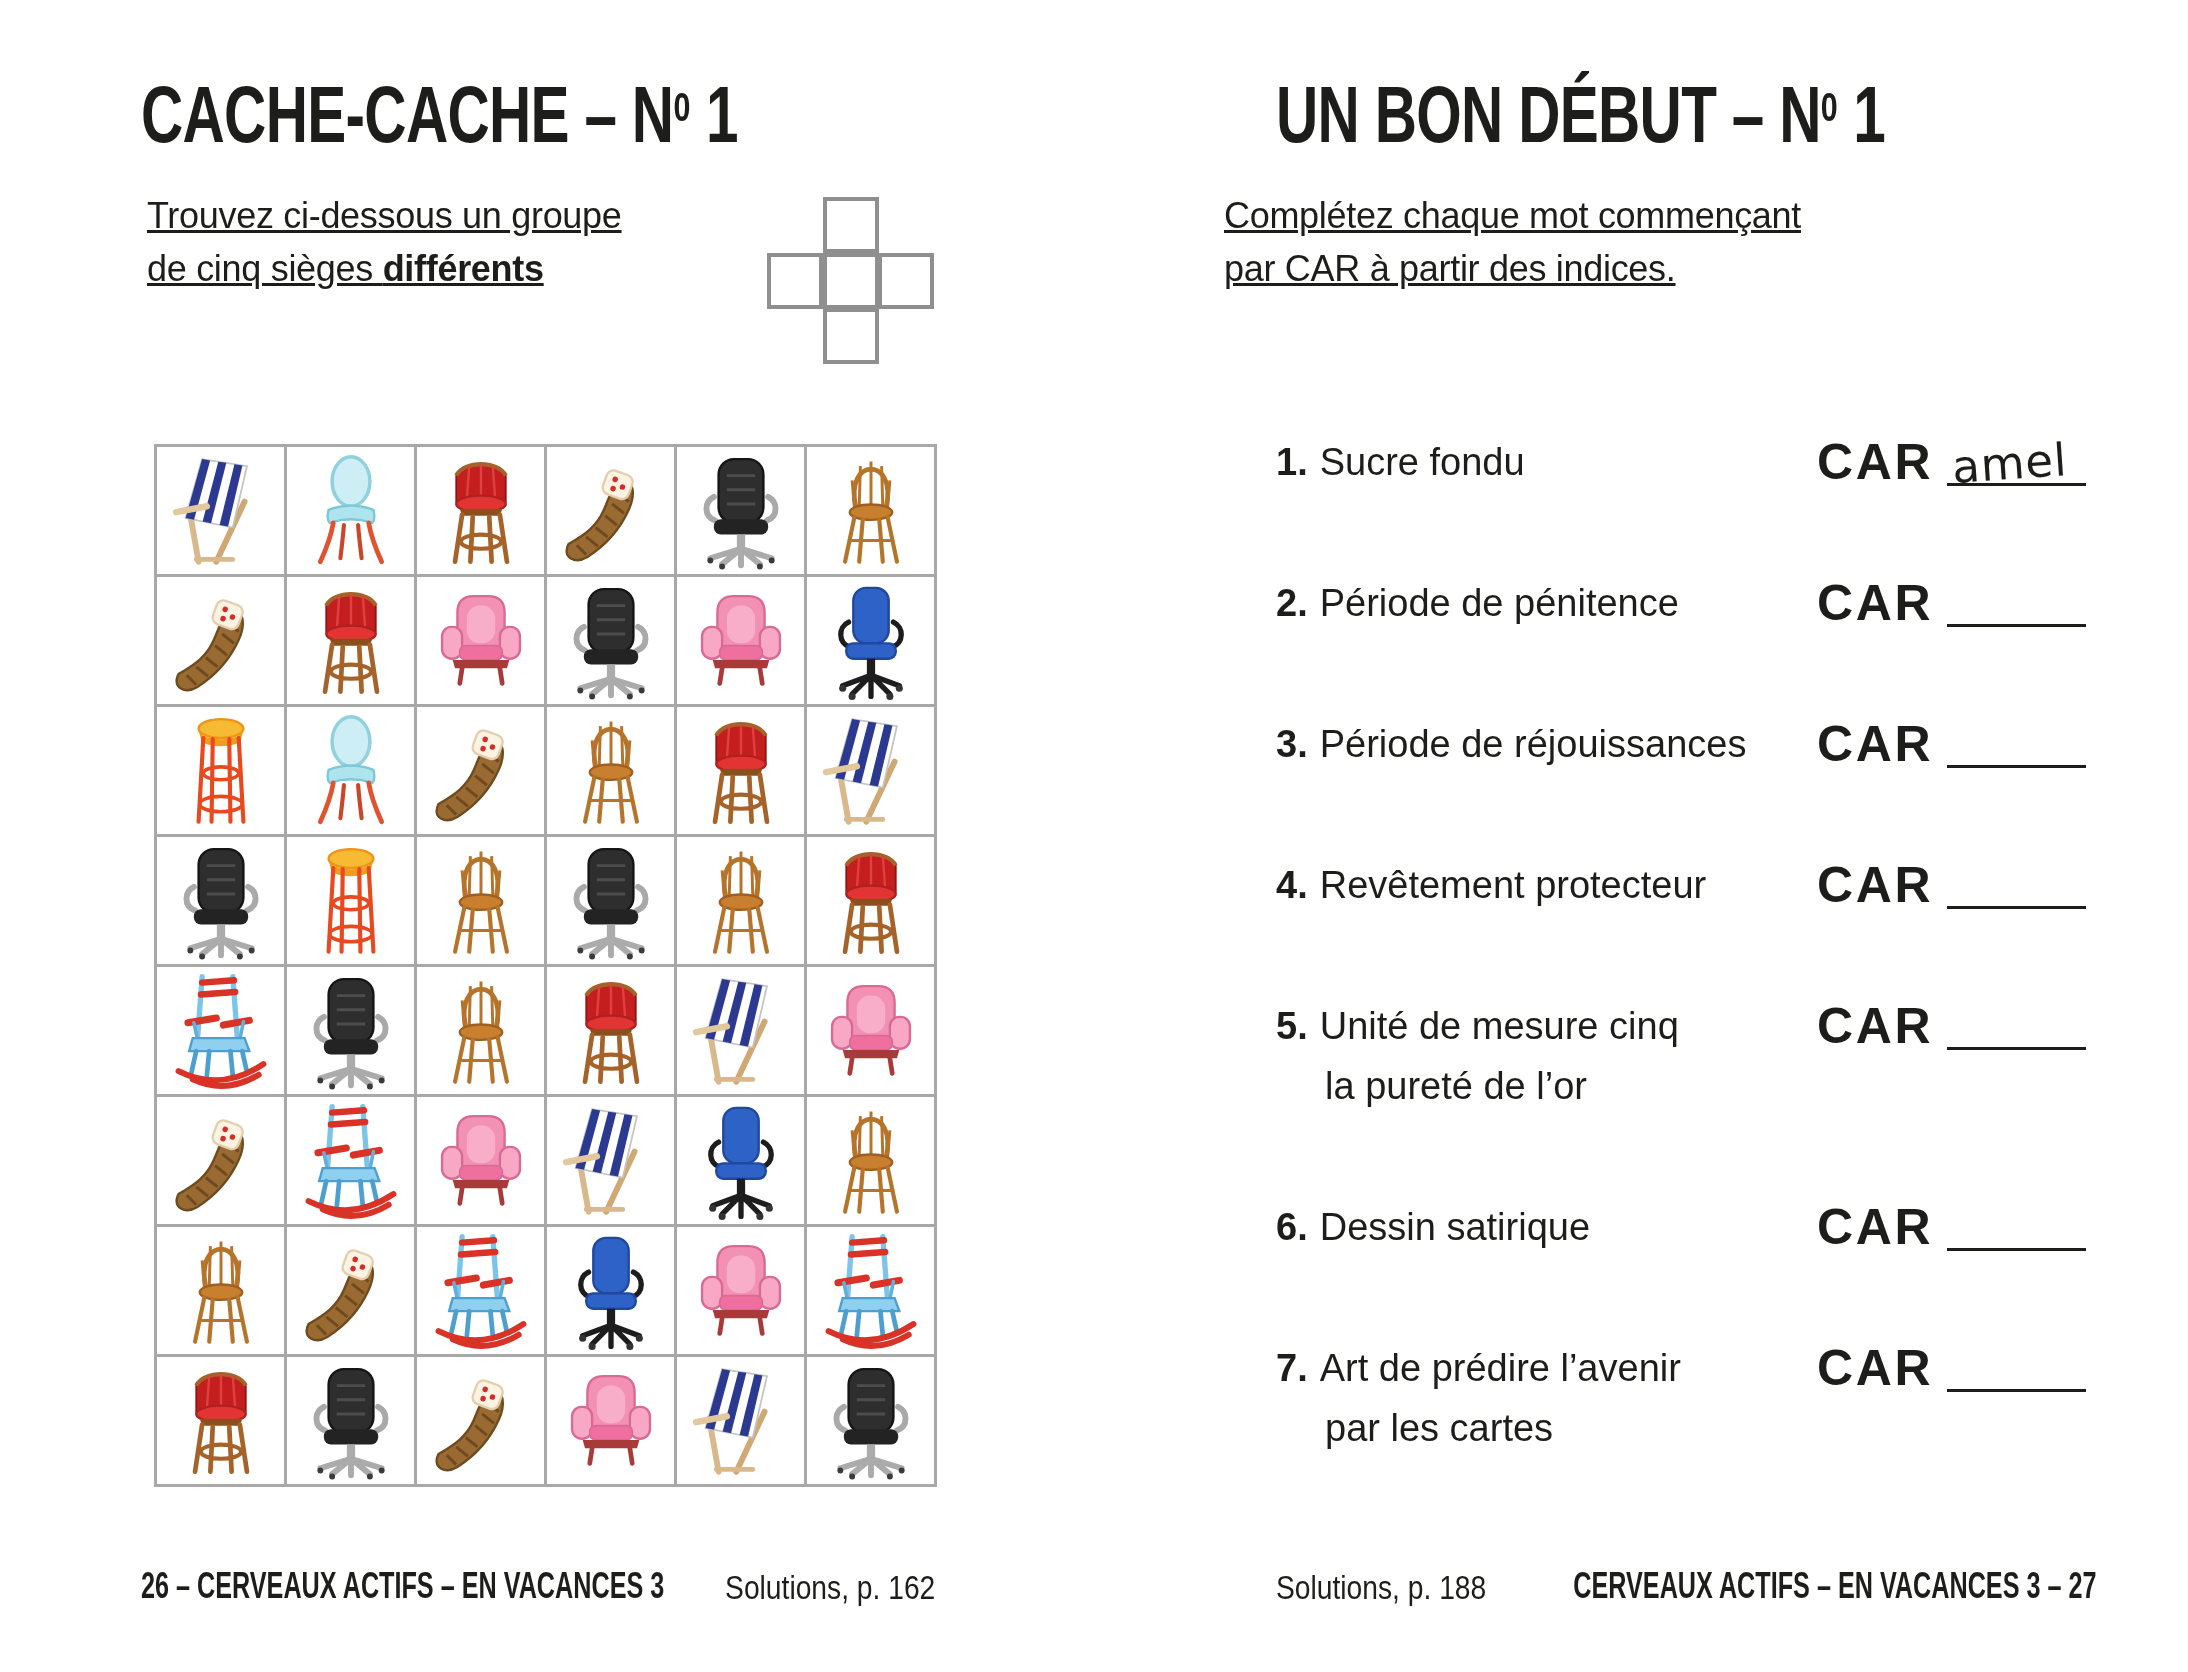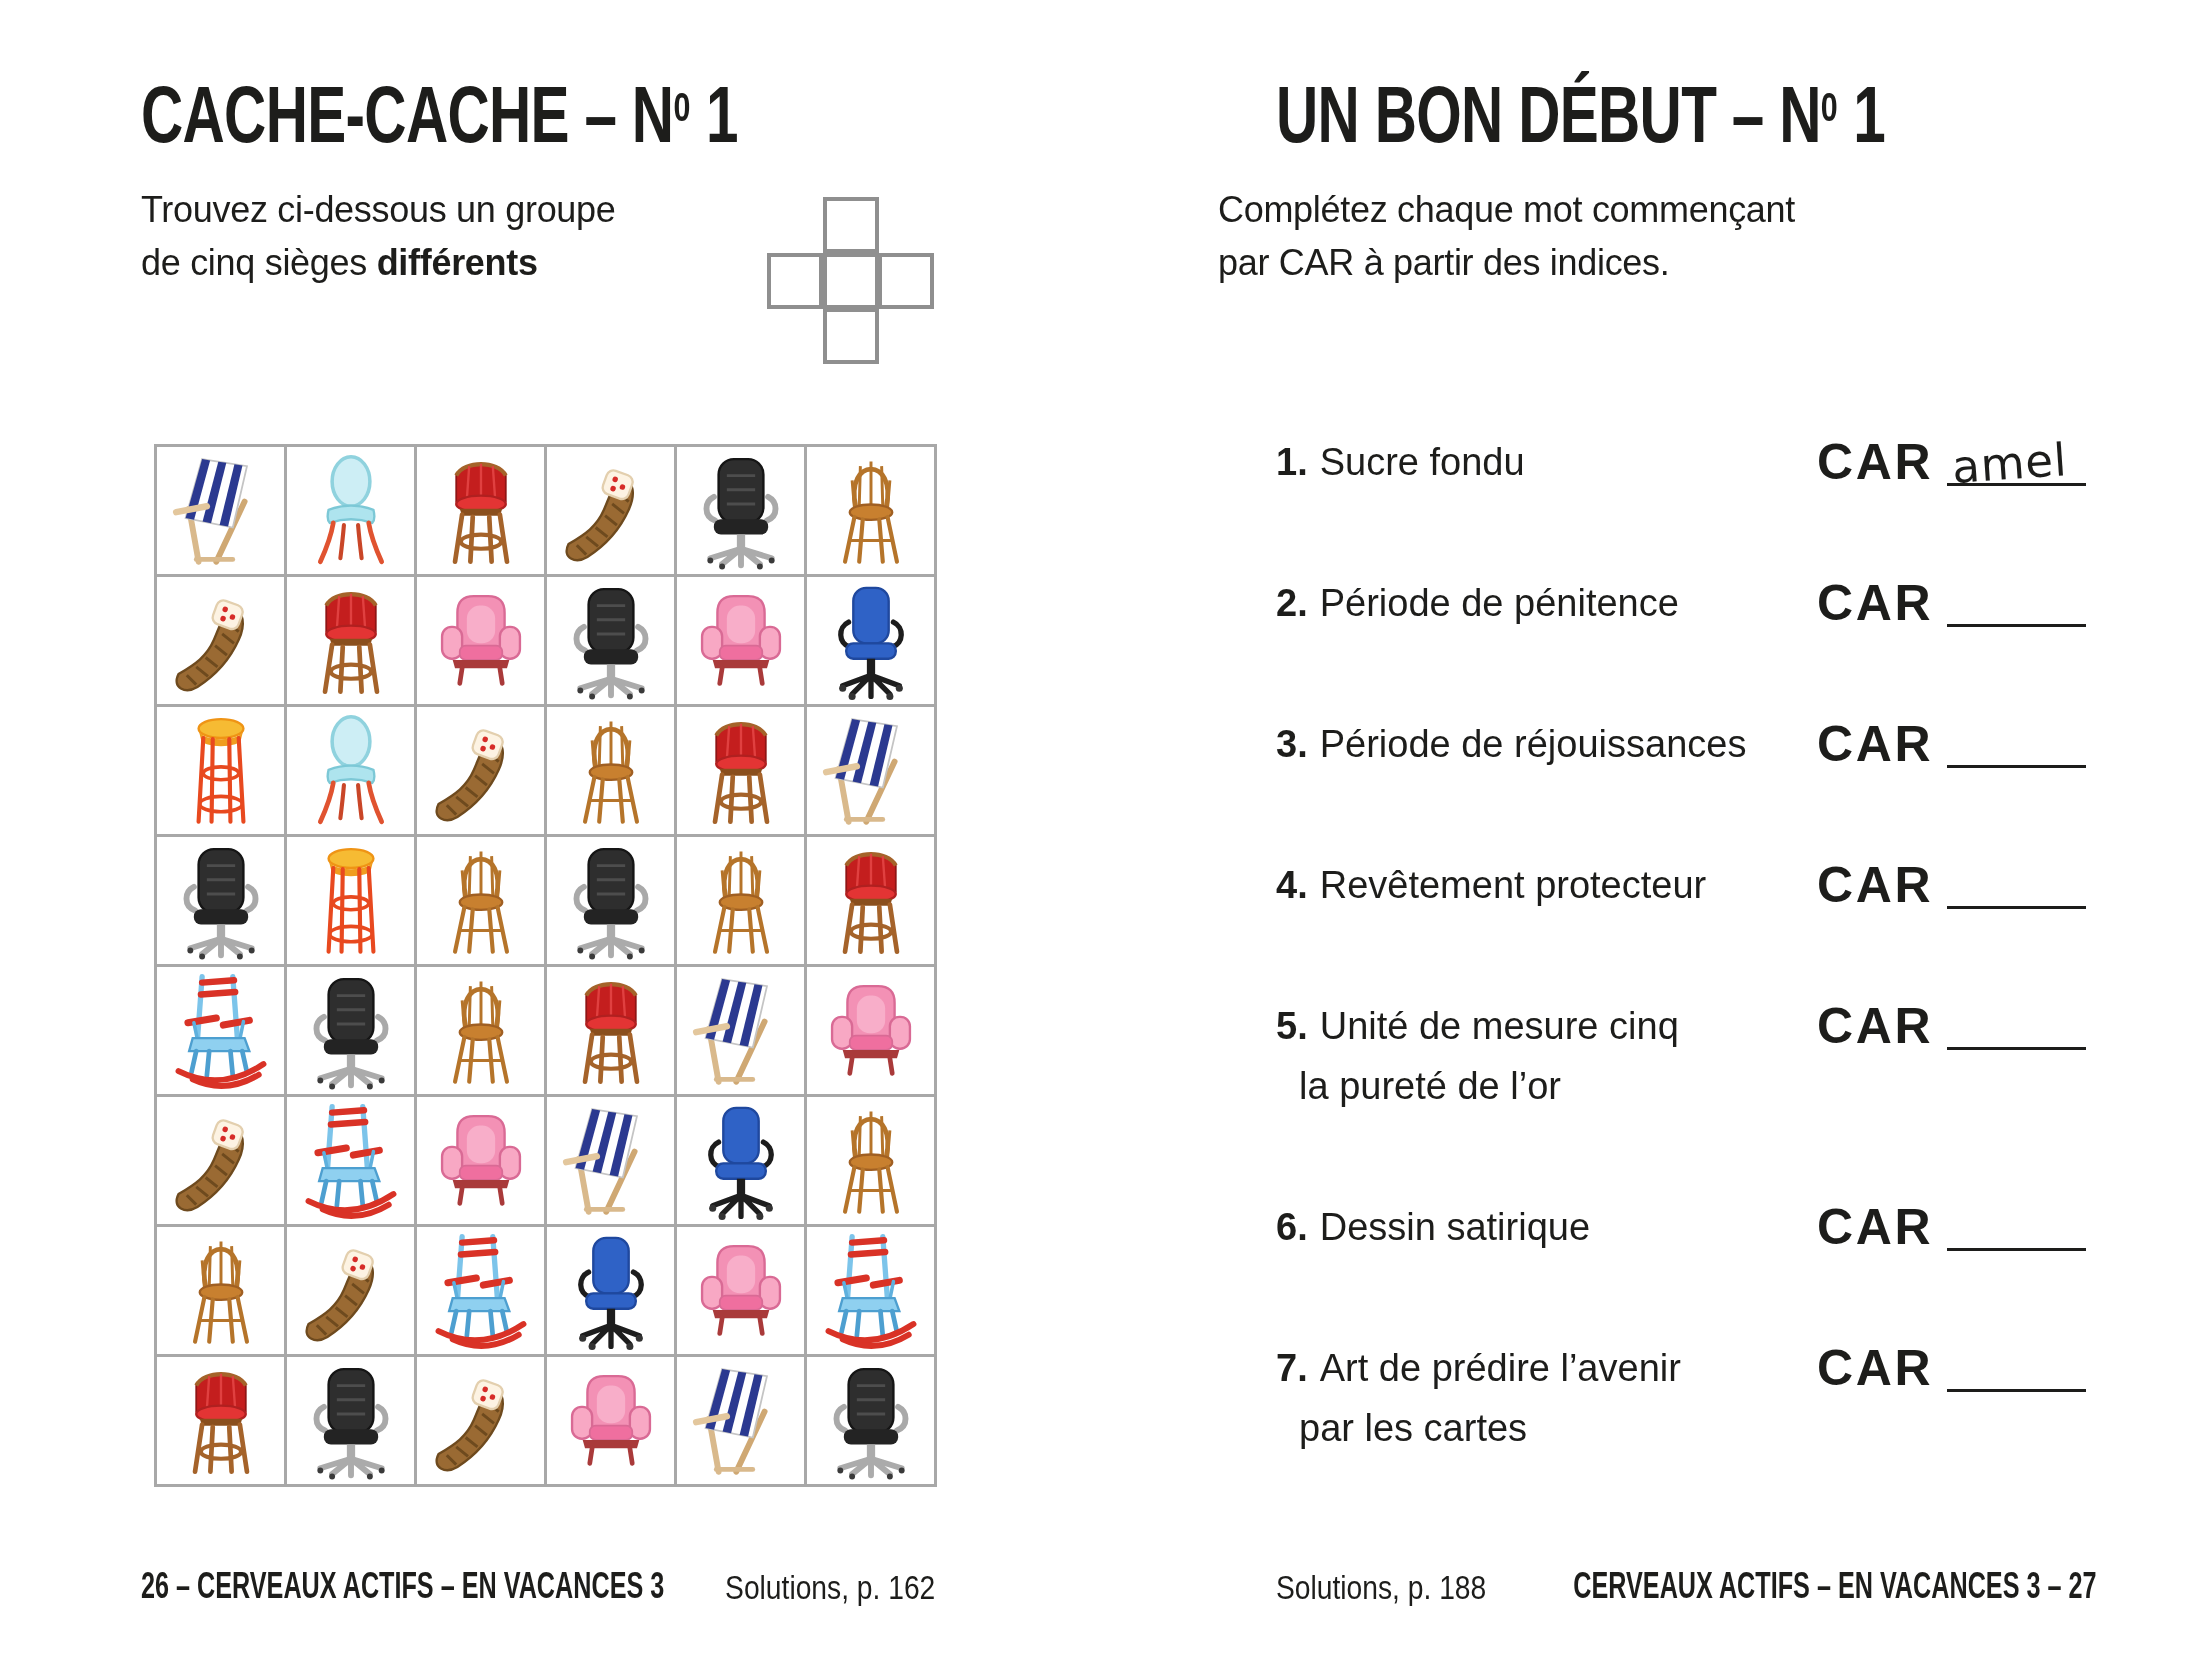--- a/index.html
+++ b/index.html
@@ -6,21 +6,21 @@
   body {
     width:2188px; height:1673px; position:relative; background:#ffffff;
     font-family:"Liberation Sans", sans-serif; color:#1d1d1b; overflow:hidden;
   }
   .cond { display:inline-block; transform:scaleX(0.74); transform-origin:0 0; white-space:pre; }
   .title { position:absolute; font-size:79px; font-weight:bold; letter-spacing:-0.9px; line-height:1; margin:0; }
   #title-left { left:141px; top:75px; }
   #title-right { left:1276px; top:75px; }
   .sup { font-size:0.52em; vertical-align:0.52em; letter-spacing:0; }
 
-  .instr { position:absolute; font-size:36px; line-height:53px; margin:0; letter-spacing:-0.3px; }
+  .instr { position:absolute; font-size:36px; line-height:53px; margin:6px; letter-spacing:-0.3px;text-decoration:underline; }
   #instr-left  { left:141px;  top:183px; }
   #instr-right { left:1218px; top:183px; }
   .instr strong { font-weight:bold; }
 
   
   .plus { position:absolute; left:767px; top:197px; width:167px; height:167px; }
   .psq { position:absolute; width:56px; height:56px; box-sizing:border-box; border:4.3px solid #8f8f8f; background:#fff; }
   .psq.up     { left:56px;  top:0; }
   .psq.left   { left:0;     top:56px; }
   .psq.center { left:56px;  top:56px; }
@@ -34,21 +34,21 @@
     border-top:3.4px solid #a8a8a8; border-left:3.4px solid #a8a8a8; background:#fff;
   }
   .cell { box-sizing:border-box; border-right:3.4px solid #a8a8a8; border-bottom:3.4px solid #a8a8a8;
           display:flex; align-items:center; justify-content:center; }
   .chair { width:118px; height:118px; }
 
   
   .clues { position:absolute; left:1276px; top:432px; width:827px; }
   .item { position:relative; font-size:38px; line-height:60px; margin-bottom:81px; min-height:60px; }
   .num  { font-weight:bold; margin-right:12px; }
-  .clue2 { display:block; margin-left:23px; }
+  .clue2 { display:block; margin-left:49px; }
   .car-block { position:absolute; left:541px; top:0; white-space:nowrap; }
   .car { font-weight:bold; font-size:50px; letter-spacing:2.6px; }
   .blank { display:inline-block; width:139px; height:45px; margin-left:13.7px;
            border-bottom:3.4px solid #1d1d1b; vertical-align:-6.8px; position:relative; }
   .handwriting { position:absolute; left:5.1px; bottom:-3.4px; font-size:45px; line-height:1;
                  letter-spacing:0.9px; transform:rotate(-4deg); font-family:"DejaVu Sans", sans-serif; }
 
   
   .footer { position:absolute; line-height:1; }
   .footer-bold  { font-weight:bold; font-size:36px; }

